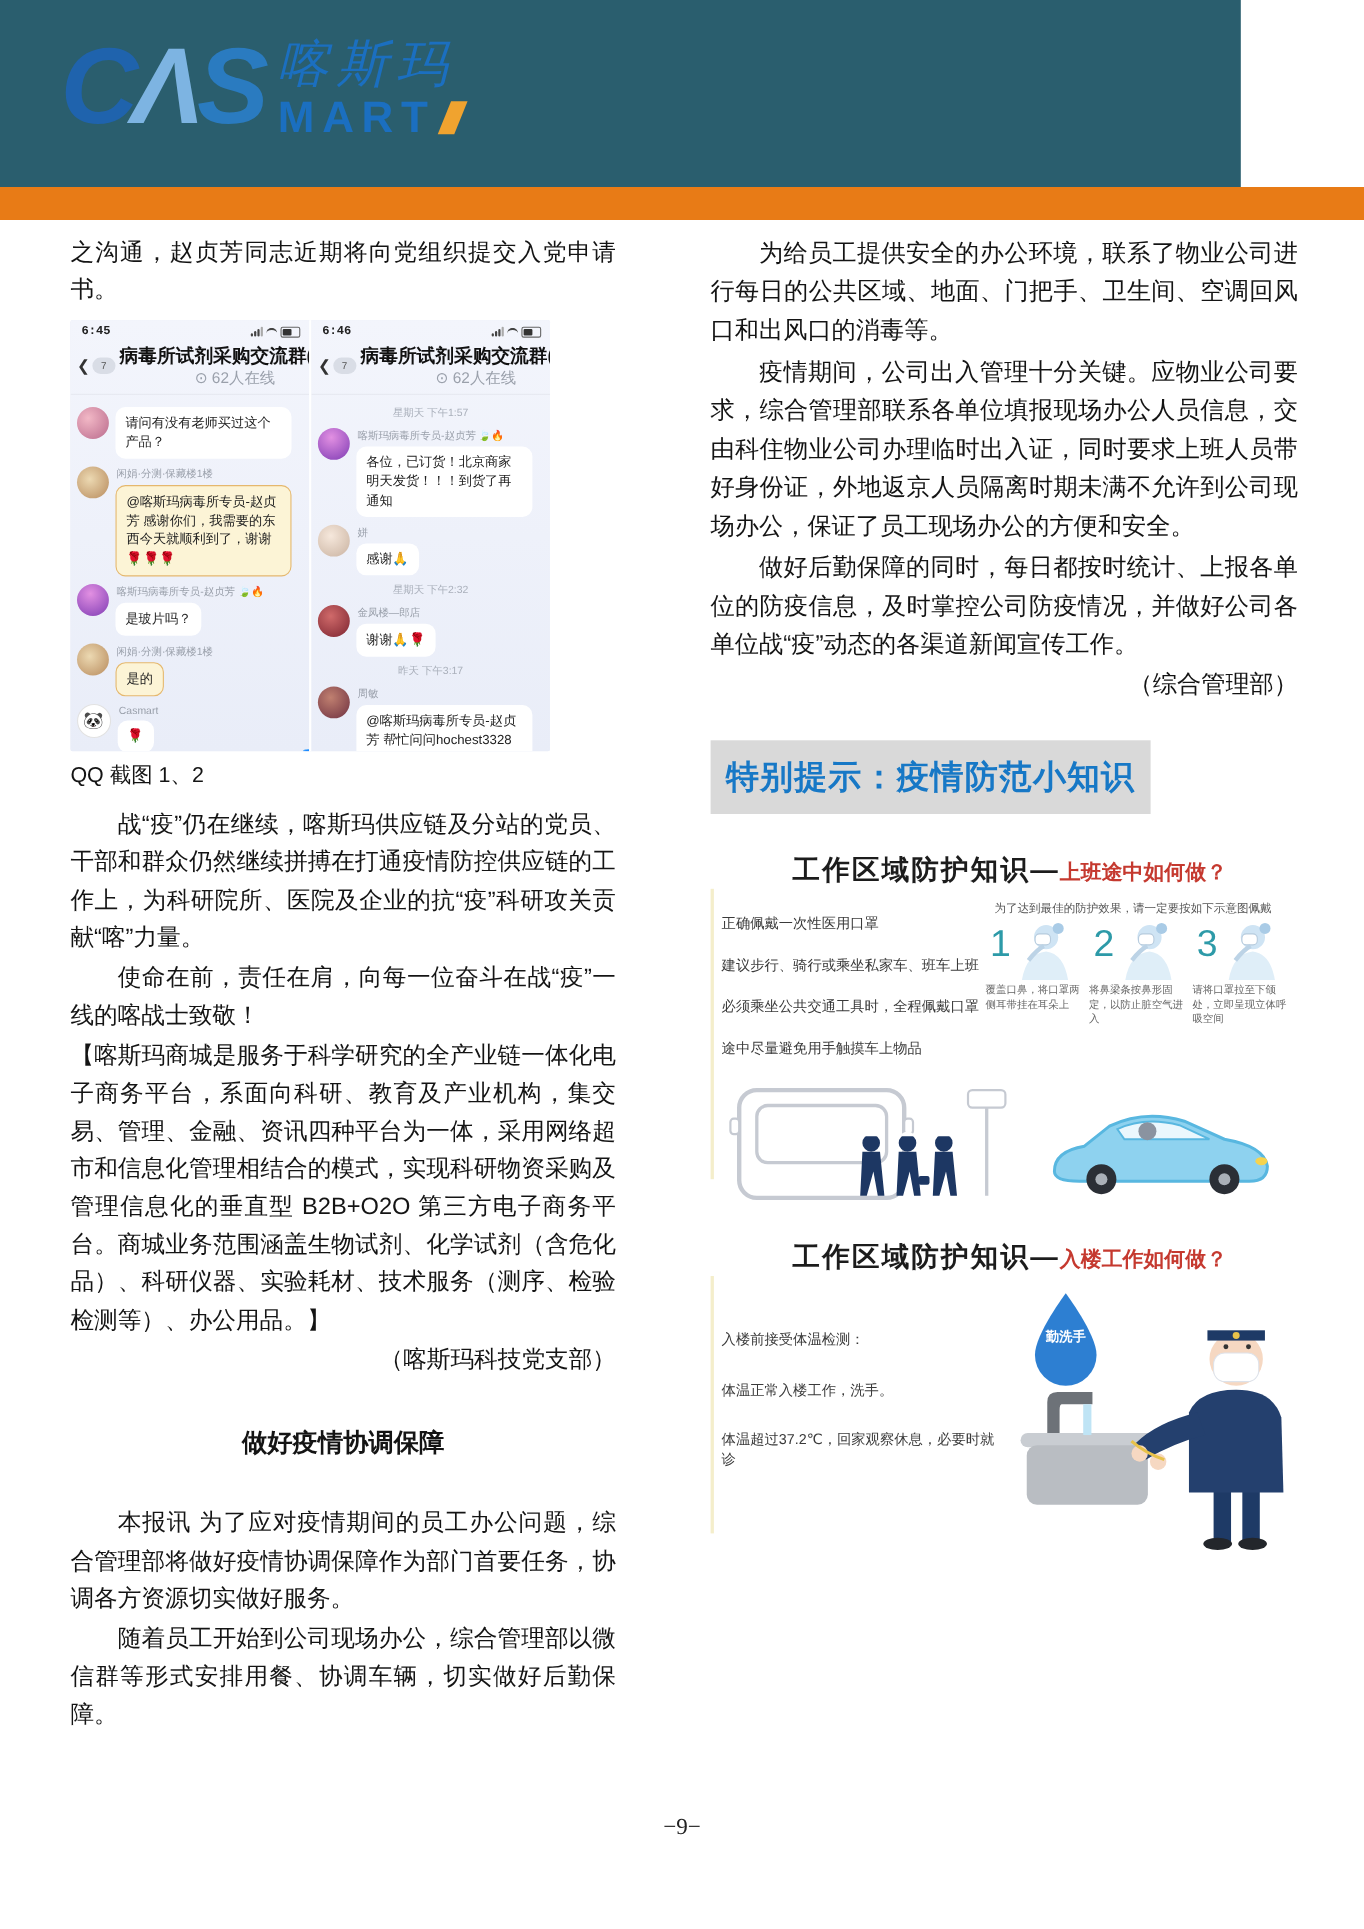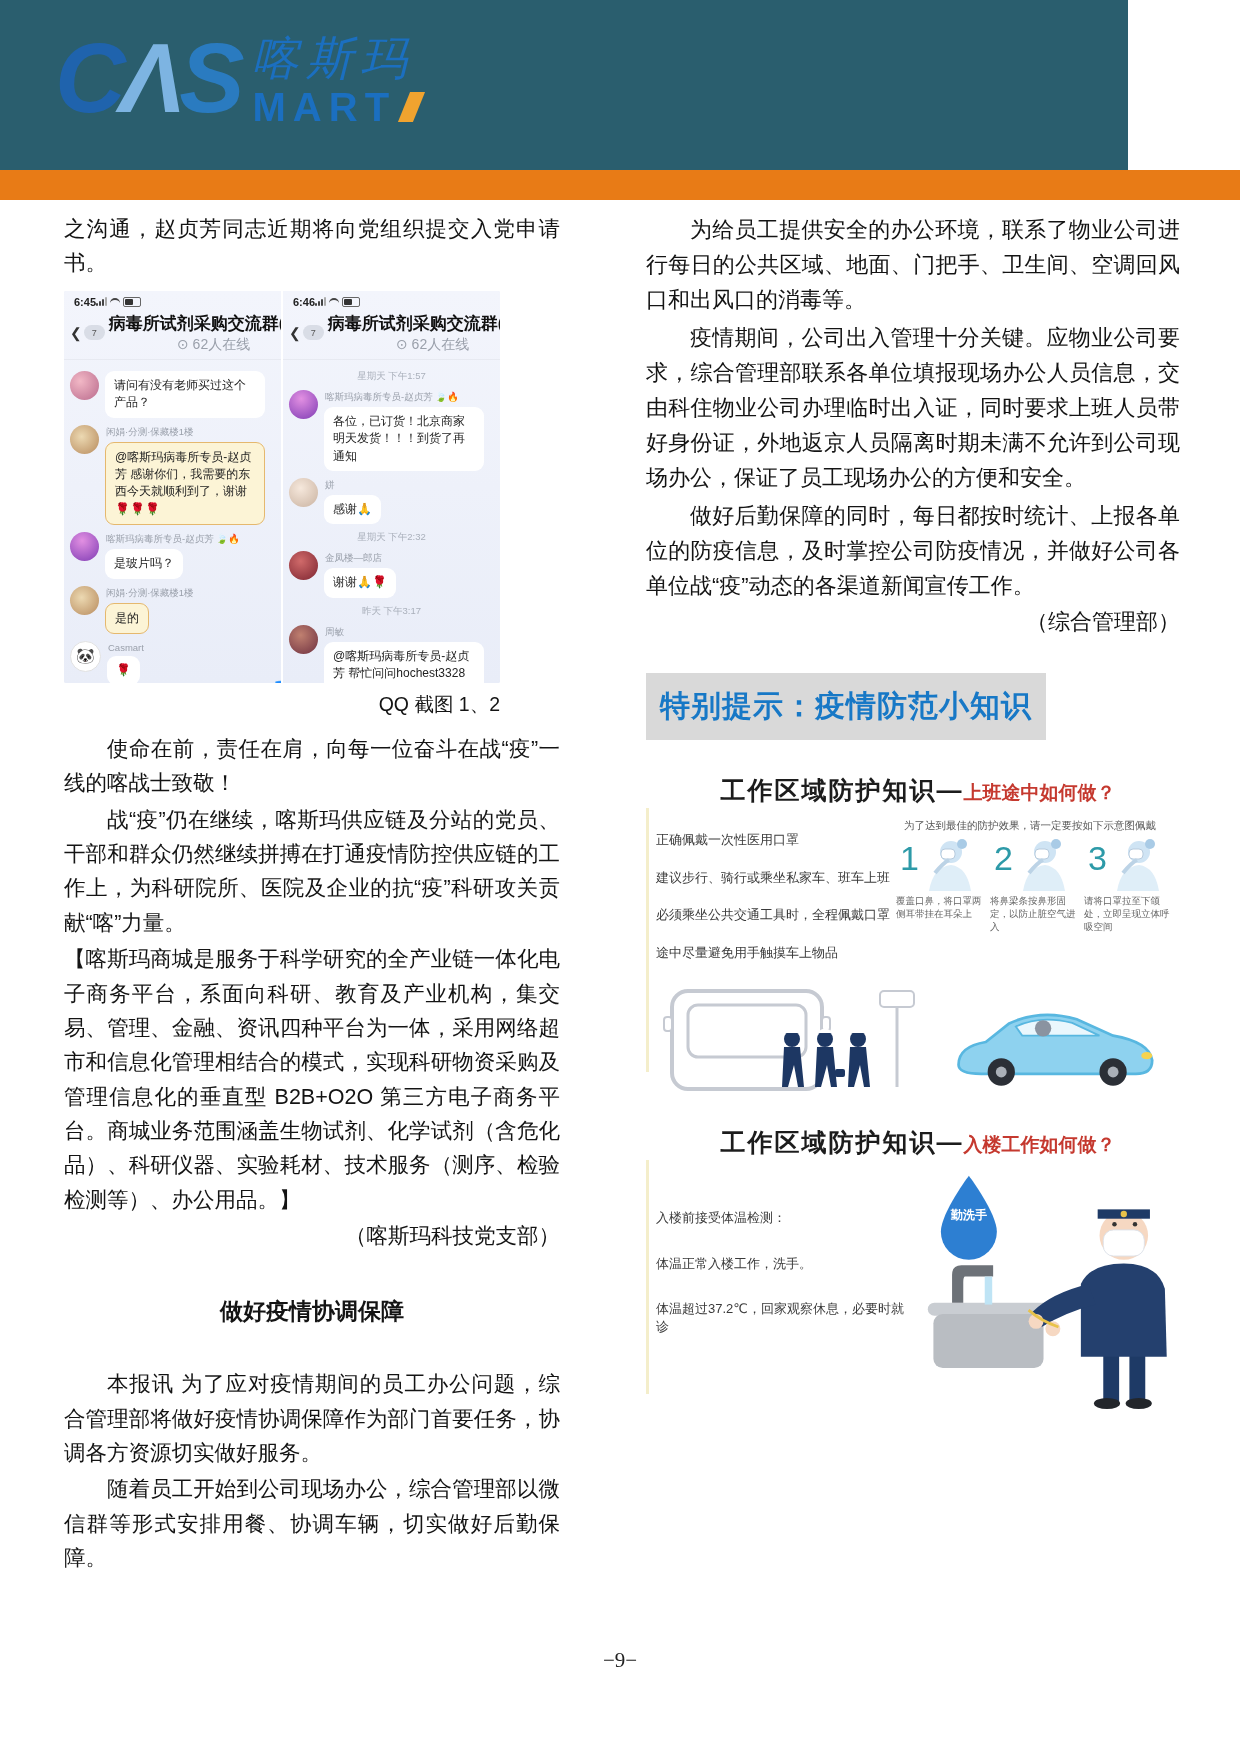--- a/index.html
+++ b/index.html
@@ -28,21 +28,21 @@
   .indent{text-indent:2em;}
   .sig{font-size:21.5px;text-align:right;margin:4px 0 0 0;}
   .col-right .sig{font-size:22px;}
   .h2-center{font-size:23px;font-weight:700;text-align:center;margin:46px 0 40px 0;}
 
   
   .qq-shot{width:436px;height:392px;margin-top:10px;display:flex;background:#e9edf7;overflow:hidden;
            border-radius:2px;}
   .phone{flex:1;background:linear-gradient(180deg,#f3f5fc 0%,#e9edf8 100%);position:relative;overflow:hidden;}
   .phone + .phone{border-left:2px solid #ffffff;}
-  .statusbar{display:flex;align-items:center;padding:5px 8px 1px 10px;}
+  .statusbar{display:flex;justify-content:space-between;align-items:center;padding:5px 8px 1px 10px;font-family:Liberation Mono, monospace;}
   .st-time{font-size:11px;font-weight:700;color:#222;}
   .st-icons{display:flex;align-items:center;gap:3px;}
   .sig-bars{display:flex;align-items:flex-end;gap:1px;}
   .sig-bars i{display:block;width:2px;background:#444;border-radius:1px;}
   .sig-bars i:nth-child(1){height:3px;}.sig-bars i:nth-child(2){height:5px;}
   .sig-bars i:nth-child(3){height:7px;}.sig-bars i:nth-child(4){height:9px;background:#aaa;}
   .wifi{width:10px;height:6px;border-top:2px solid #444;border-radius:6px 6px 0 0;position:relative;}
   .batt{width:16px;height:8px;border:1px solid #666;border-radius:2px;position:relative;}
   .batt::after{content:"";position:absolute;left:1px;top:1px;bottom:1px;width:8px;background:#333;border-radius:1px;}
   .chat-head{display:flex;align-items:center;padding:3px 6px 5px 6px;border-bottom:1px solid rgba(0,0,0,0.04);}
@@ -69,21 +69,21 @@
   .msg-col{max-width:160px;}
   .m-name{font-size:9.5px;color:#9aa0ab;margin:1px 0 3px 1px;white-space:nowrap;overflow:hidden;max-width:160px;}
   .m-name:empty{display:none;}
   .bubble{position:relative;font-size:12px;line-height:1.45;color:#222;border-radius:9px;
           padding:6px 9px;display:inline-block;text-align:left;}
   .bubble:empty{display:none;}
   .bb-white{background:#ffffff;}
   .bb-cream{background:#fcf4d6;border:1.5px solid #e5b86e;}
   .sticker{position:absolute;right:-10px;bottom:-8px;font-size:13px;}
   .sticker:empty{display:none;}
-  .qq-caption{font-size:19.5px;text-align:right;margin:8px 0 14px 0;width:436px;}
+  .qq-caption{font-size:19.5px;text-align:left;margin:8px 0 14px 0;width:436px;}
 
   
   .highlight{display:inline-block;background:#d9d9d9;color:#1778c6;font-weight:700;font-size:30px;
              letter-spacing:1px;padding:13px 14px;margin-top:36px;}
 
   
   .info{position:relative;margin-top:34px;padding-left:10px;}
   .info::before{content:"";position:absolute;left:0;top:34px;bottom:20px;width:3px;background:#f4eecb;}
   .info-title{text-align:center;margin-bottom:10px;white-space:nowrap;}
   .it-black{font-size:25px;font-weight:700;color:#1c1c1c;letter-spacing:2px;}
@@ -325,22 +325,22 @@
                   </div>
                 </div>
               </div>
 
           </div>
         </div>
 
     </div>
     <div class="qq-caption">QQ 截图 1、2</div>
 
+    <p class="para indent">战“疫”仍在继续，喀斯玛供应链及分站的党员、干部和群众仍然继续拼搏在打通疫情防控供应链的工作上，为科研院所、医院及企业的抗“疫”科研攻关贡献“喀”力量。</p>
     <p class="para indent">使命在前，责任在肩，向每一位奋斗在战“疫”一线的喀战士致敬！</p>
-    <p class="para indent">战“疫”仍在继续，喀斯玛供应链及分站的党员、干部和群众仍然继续拼搏在打通疫情防控供应链的工作上，为科研院所、医院及企业的抗“疫”科研攻关贡献“喀”力量。</p>
     <p class="para">【喀斯玛商城是服务于科学研究的全产业链一体化电子商务平台，系面向科研、教育及产业机构，集交易、管理、金融、资讯四种平台为一体，采用网络超市和信息化管理相结合的模式，实现科研物资采购及管理信息化的垂直型 B2B+O2O 第三方电子商务平台。商城业务范围涵盖生物试剂、化学试剂（含危化品）、科研仪器、实验耗材、技术服务（测序、检验检测等）、办公用品。】</p>
     <p class="sig">（喀斯玛科技党支部）</p>
     <h3 class="h2-center">做好疫情协调保障</h3>
     <p class="para indent">本报讯 为了应对疫情期间的员工办公问题，综合管理部将做好疫情协调保障作为部门首要任务，协调各方资源切实做好服务。</p>
     <p class="para indent">随着员工开始到公司现场办公，综合管理部以微信群等形式安排用餐、协调车辆，切实做好后勤保障。</p>
   </div>
 
   <div class="col-right">
     <p class="para indent">为给员工提供安全的办公环境，联系了物业公司进行每日的公共区域、地面、门把手、卫生间、空调回风口和出风口的消毒等。</p>
     <p class="para indent">疫情期间，公司出入管理十分关键。应物业公司要求，综合管理部联系各单位填报现场办公人员信息，交由科住物业公司办理临时出入证，同时要求上班人员带好身份证，外地返京人员隔离时期未满不允许到公司现场办公，保证了员工现场办公的方便和安全。</p>

